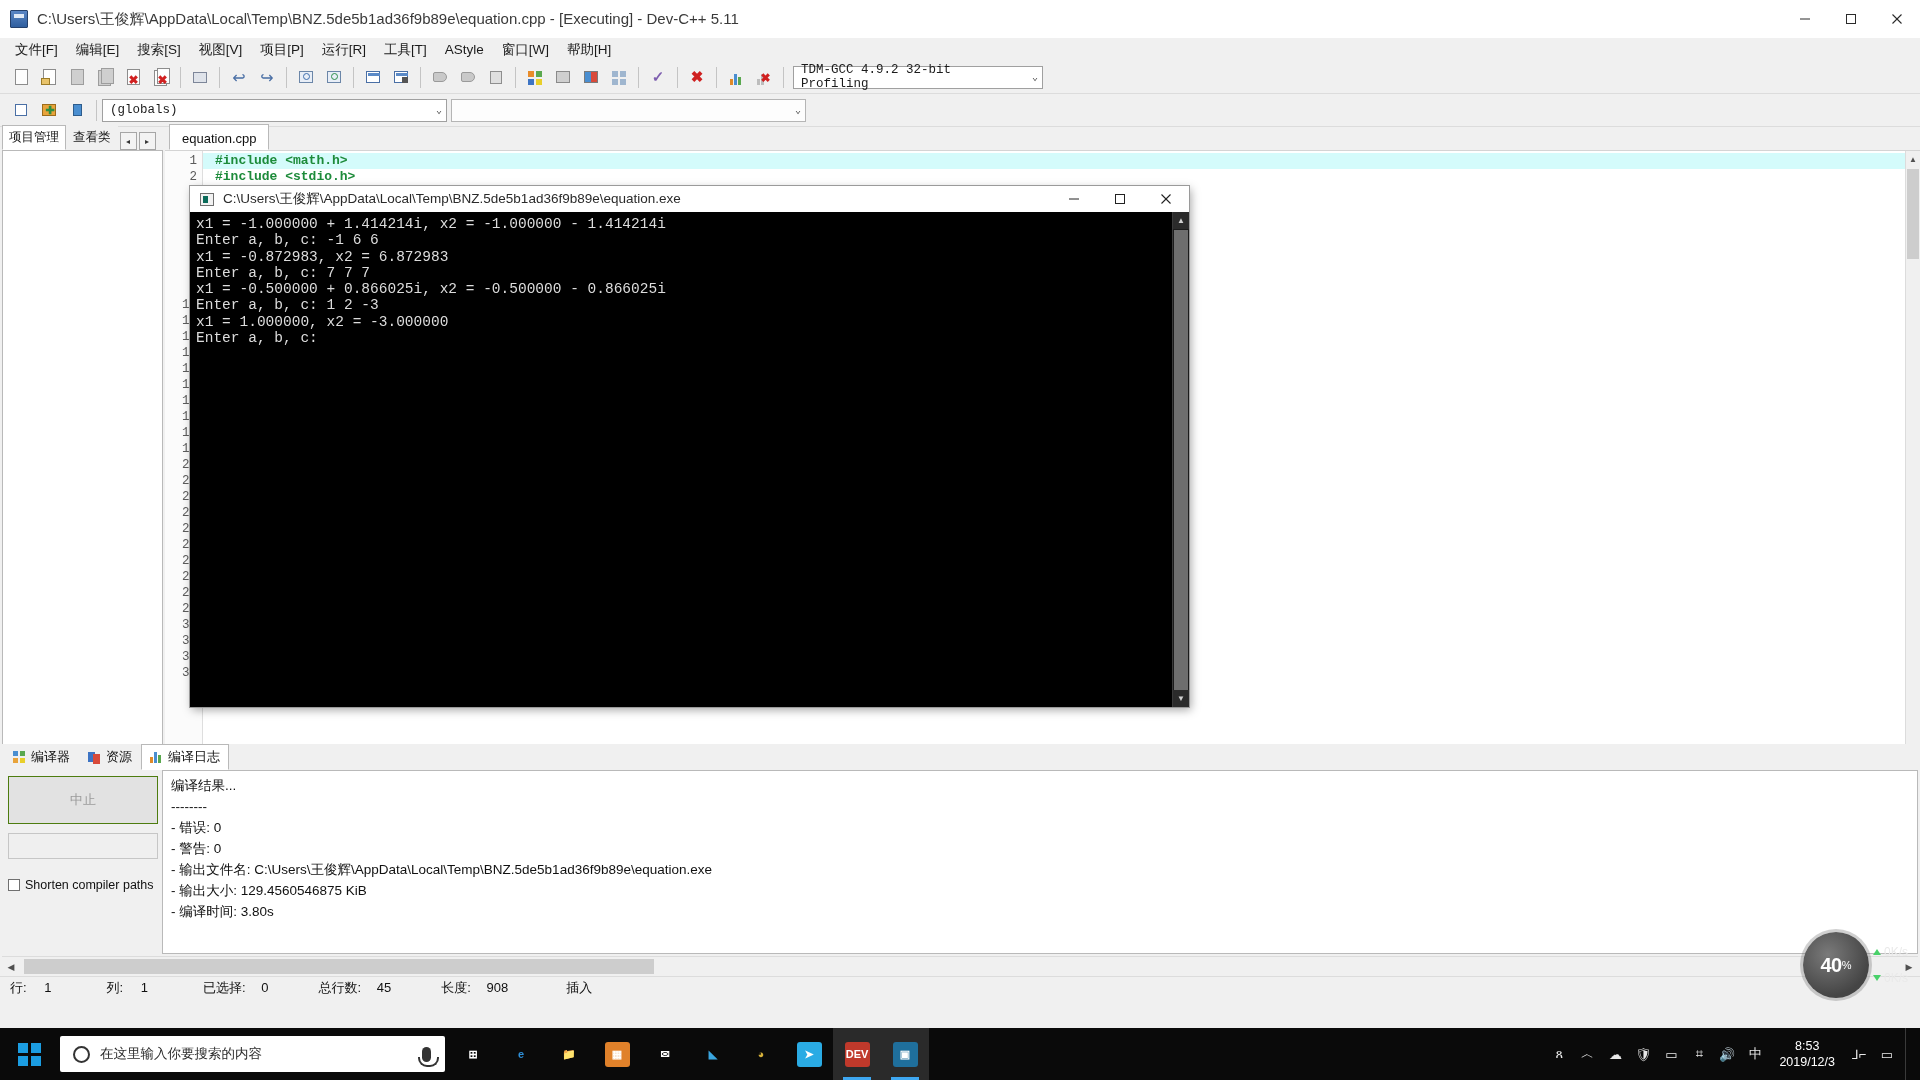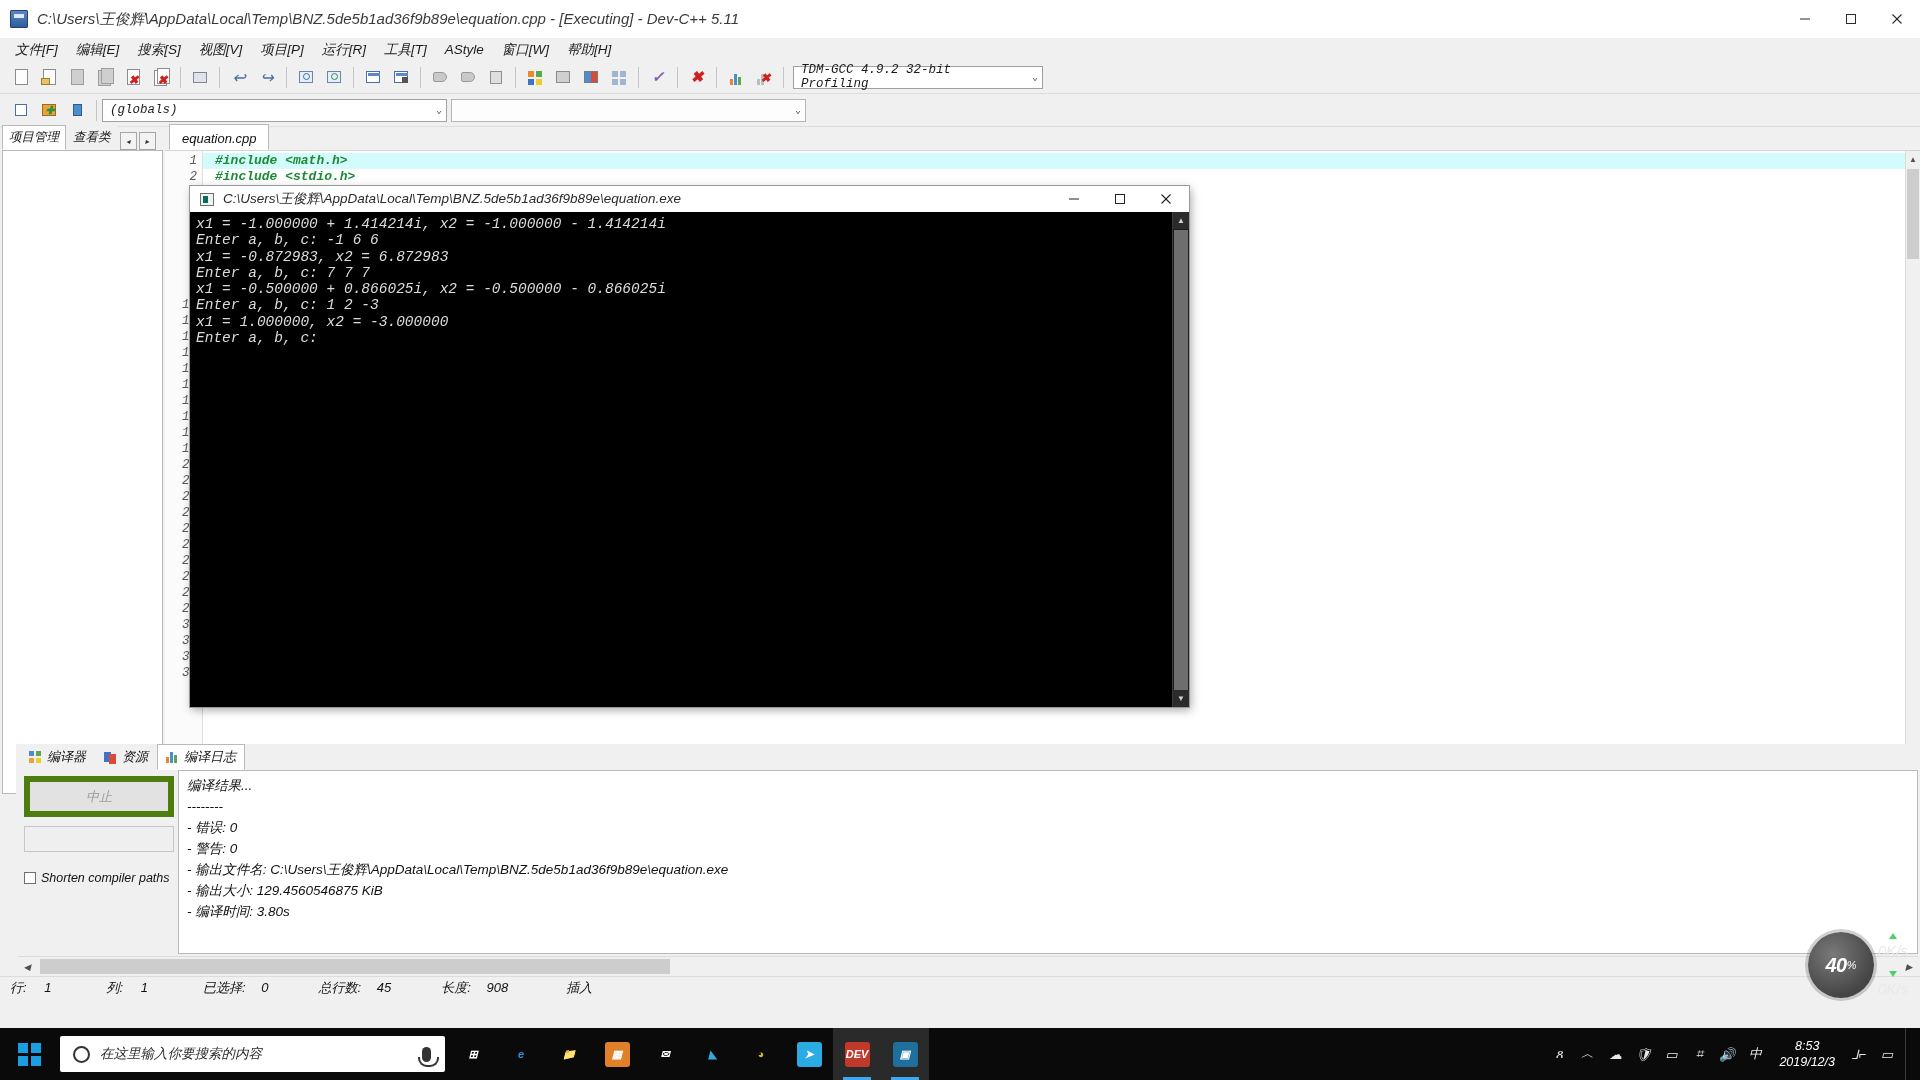--- a/index.html
+++ b/index.html
@@ -3,21 +3,21 @@
 <meta charset="utf-8">
 <style>
   * { box-sizing: border-box; }
   html, body { margin:0; padding:0; }
   body {
     width:1920px; height:1080px; overflow:hidden;
     font-family:"Liberation Sans", sans-serif;
     font-size:14px; background:#ffffff;
     -webkit-font-smoothing:antialiased;
   }
-  #app { position:relative; width:1920px; height:1080px;font-style:italic; }
+  #app { position:relative; width:1920px; height:1080px; }
 
   
   .ide { position:absolute; left:0; top:0; width:1920px; height:1028px; background:#f0f0f0; }
 
   .titlebar {
     position:absolute; left:0; top:0; width:1920px; height:38px;
     background:#ffffff; display:flex; align-items:center;
   }
   .title-ico {
     width:18px; height:18px; margin-left:10px; margin-right:9px; flex:0 0 auto;
@@ -127,31 +127,31 @@
     position:absolute; left:0; right:0; height:16px; display:flex; align-items:center; justify-content:center;
     font-size:8px; color:#505050; background:#f0f0f0;
   }
   .vscroll .arrow.up { top:0; } .vscroll .arrow.dn { bottom:0; }
   .hscroll { position:absolute; left:0; right:15px; bottom:0; height:15px; background:#f0f0f0; border-top:1px solid #dcdcdc; }
   .hscroll .thumb { position:absolute; left:16px; top:1px; bottom:1px; width:520px; background:#cdcdcd; }
   .hscroll .arrow { position:absolute; top:0; bottom:0; width:16px; display:flex; align-items:center; justify-content:center; font-size:8px; color:#505050; }
   .hscroll .arrow.l { left:0; } .hscroll .arrow.r { right:0; }
 
   
-  .bottom { position:absolute; left:16px; right:0; bottom:52px; height:232px; background:#f0f0f0; }
+  .bottom { position:absolute; left:0; right:0; bottom:52px; height:232px; background:#f0f0f0; }
   .bt-tabs { display:flex; align-items:flex-end; height:26px; padding-left:4px; }
   .bt-tab {
     display:flex; align-items:center; gap:5px; font-size:13px; color:#111;
     padding:3px 8px; border:1px solid transparent; white-space:nowrap;
   }
   .bt-tab.active { background:#fff; border:1px solid #b9b9b9; border-bottom-color:#fff; }
   .bt-body { position:absolute; left:2px; right:2px; top:26px; bottom:22px; display:flex; }
   .bt-left { width:160px; padding:6px 4px 0 6px; }
   .abort-btn {
-    height:41px; background:#e2e2e2; border:6px solid #4d7c0f; color:#9a9a9a;
+    height:48px; background:#e2e2e2; border:1px solid #4d7c0f; color:#9a9a9a;
     display:flex; align-items:center; justify-content:center; font-size:13px;
   }
   .progress-box { height:26px; background:#efefef; border:1px solid #c6c6c6; margin-top:9px; }
   .shorten { display:flex; align-items:center; gap:5px; margin-top:19px; font-size:12.5px; color:#111; }
   .cbox { width:12px; height:12px; border:1px solid #707070; background:#fff; }
   .bt-log {
     flex:1; background:#fff; border:1px solid #b9b9b9; overflow:hidden;
     font-family:"Liberation Sans", sans-serif; font-size:13.5px; color:#111; padding:4px 0 0 8px;
   }
   .bt-log div { height:21px; line-height:21px; white-space:pre; }
@@ -196,21 +196,21 @@
   .netwidget { position:absolute; right:12px; bottom:82px; display:flex; align-items:center; }
   .nw-ball {
     width:66px; height:66px; border-radius:50%;
     background:radial-gradient(circle at 38% 34%, #7a7a7a, #454545 70%);
     box-shadow:0 0 0 3px rgba(120,120,120,.35);
     display:flex; align-items:center; justify-content:center; color:#fff;
   }
   .nw-pct { font-size:20px; font-weight:bold; letter-spacing:-.5px; }
   .nw-sym { font-size:11px; vertical-align:super; }
   .nw-rates { margin-left:4px; display:flex; flex-direction:column; justify-content:center; gap:12px; }
-  .nw-rate { display:flex; align-items:center; gap:3px; font-size:15px; color:#e9e9e9;flex-direction:column; }
+  .nw-rate { display:flex; align-items:center; gap:3px; font-size:12px; color:#e9e9e9; }
   .nw-tri { width:0; height:0; border-left:4px solid transparent; border-right:4px solid transparent; }
   .nw-tri.up { border-bottom:6px solid #49d16a; }
   .nw-tri.dn { border-top:6px solid #49d16a; }
 
   
   .taskbar { position:absolute; left:0; bottom:0; width:1920px; height:52px; background:#0a0a0a; display:flex; align-items:center; }
   .tb-start { width:58px; height:52px; display:flex; align-items:center; justify-content:center; }
   .win-logo { width:23px; height:23px; display:grid; grid-template-columns:10px 10px; grid-template-rows:10px 10px; gap:3px; }
   .win-logo i { background:#1b9de2; display:block; }
   .tb-search {

